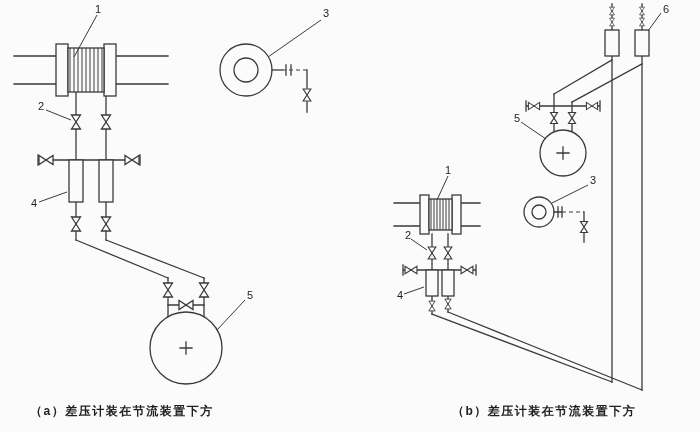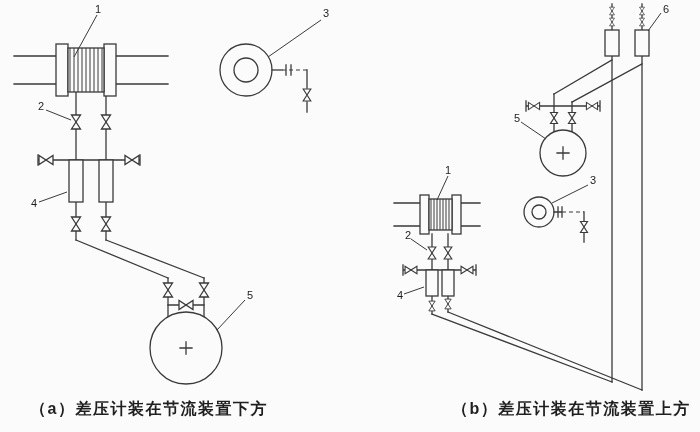--- a/index.html
+++ b/index.html
@@ -5,21 +5,21 @@
   :root { --ink:#3a3a3a; --bg:#fbfbfb; --text:#1f1f1f; }
   * { box-sizing: border-box; }
   body { margin:0; background:#ffffff; font-family:"Liberation Sans", sans-serif; }
   .stage { position:relative; width:700px; height:432px; background:var(--bg); overflow:hidden; }
   .stage svg { position:absolute; left:0; top:0; }
   svg .ln   { stroke:var(--ink); stroke-width:1.3; fill:none; stroke-linecap:square; }
   svg .thin { stroke:var(--ink); stroke-width:1;   fill:none; }
   svg .fw   { stroke:var(--ink); stroke-width:1.3; fill:var(--bg); }
   svg .dash { stroke:var(--ink); stroke-width:1.1; fill:none; stroke-dasharray:4 3; }
   svg text.num { font-family:"Liberation Sans", sans-serif; font-size:11px; fill:var(--text); }
-  .caption { position:absolute; bottom:12px; font-size:16px; font-weight:bold;
+  .caption { position:absolute; bottom:12px; font-size:12px; font-weight:bold;
              color:var(--text); letter-spacing:1.5px; white-space:nowrap; }
   .caption-a { left:30px; }
   .caption-b { left:452px; }
 </style>
 </head>
 <body>
 
 <div class="stage">
   <svg width="700" height="432" viewBox="0 0 700 432">
     <defs>
@@ -159,14 +159,14 @@
         <text class="num" x="397" y="299">4</text>
         <path class="thin" d="M521,122 L546,139"></path>
         <text class="num" x="514" y="122">5</text>
         <path class="thin" d="M661,13 L648,31"></path>
         <text class="num" x="663" y="13">6</text>
       </g>
     </g>
   </svg>
 
   <div class="caption caption-a">（a）差压计装在节流装置下方</div>
-  <div class="caption caption-b">（b）差压计装在节流装置上方</div>
+  <div class="caption caption-b">（b）差压计装在节流装置下方</div>
 </div>
 
 </body></html>

